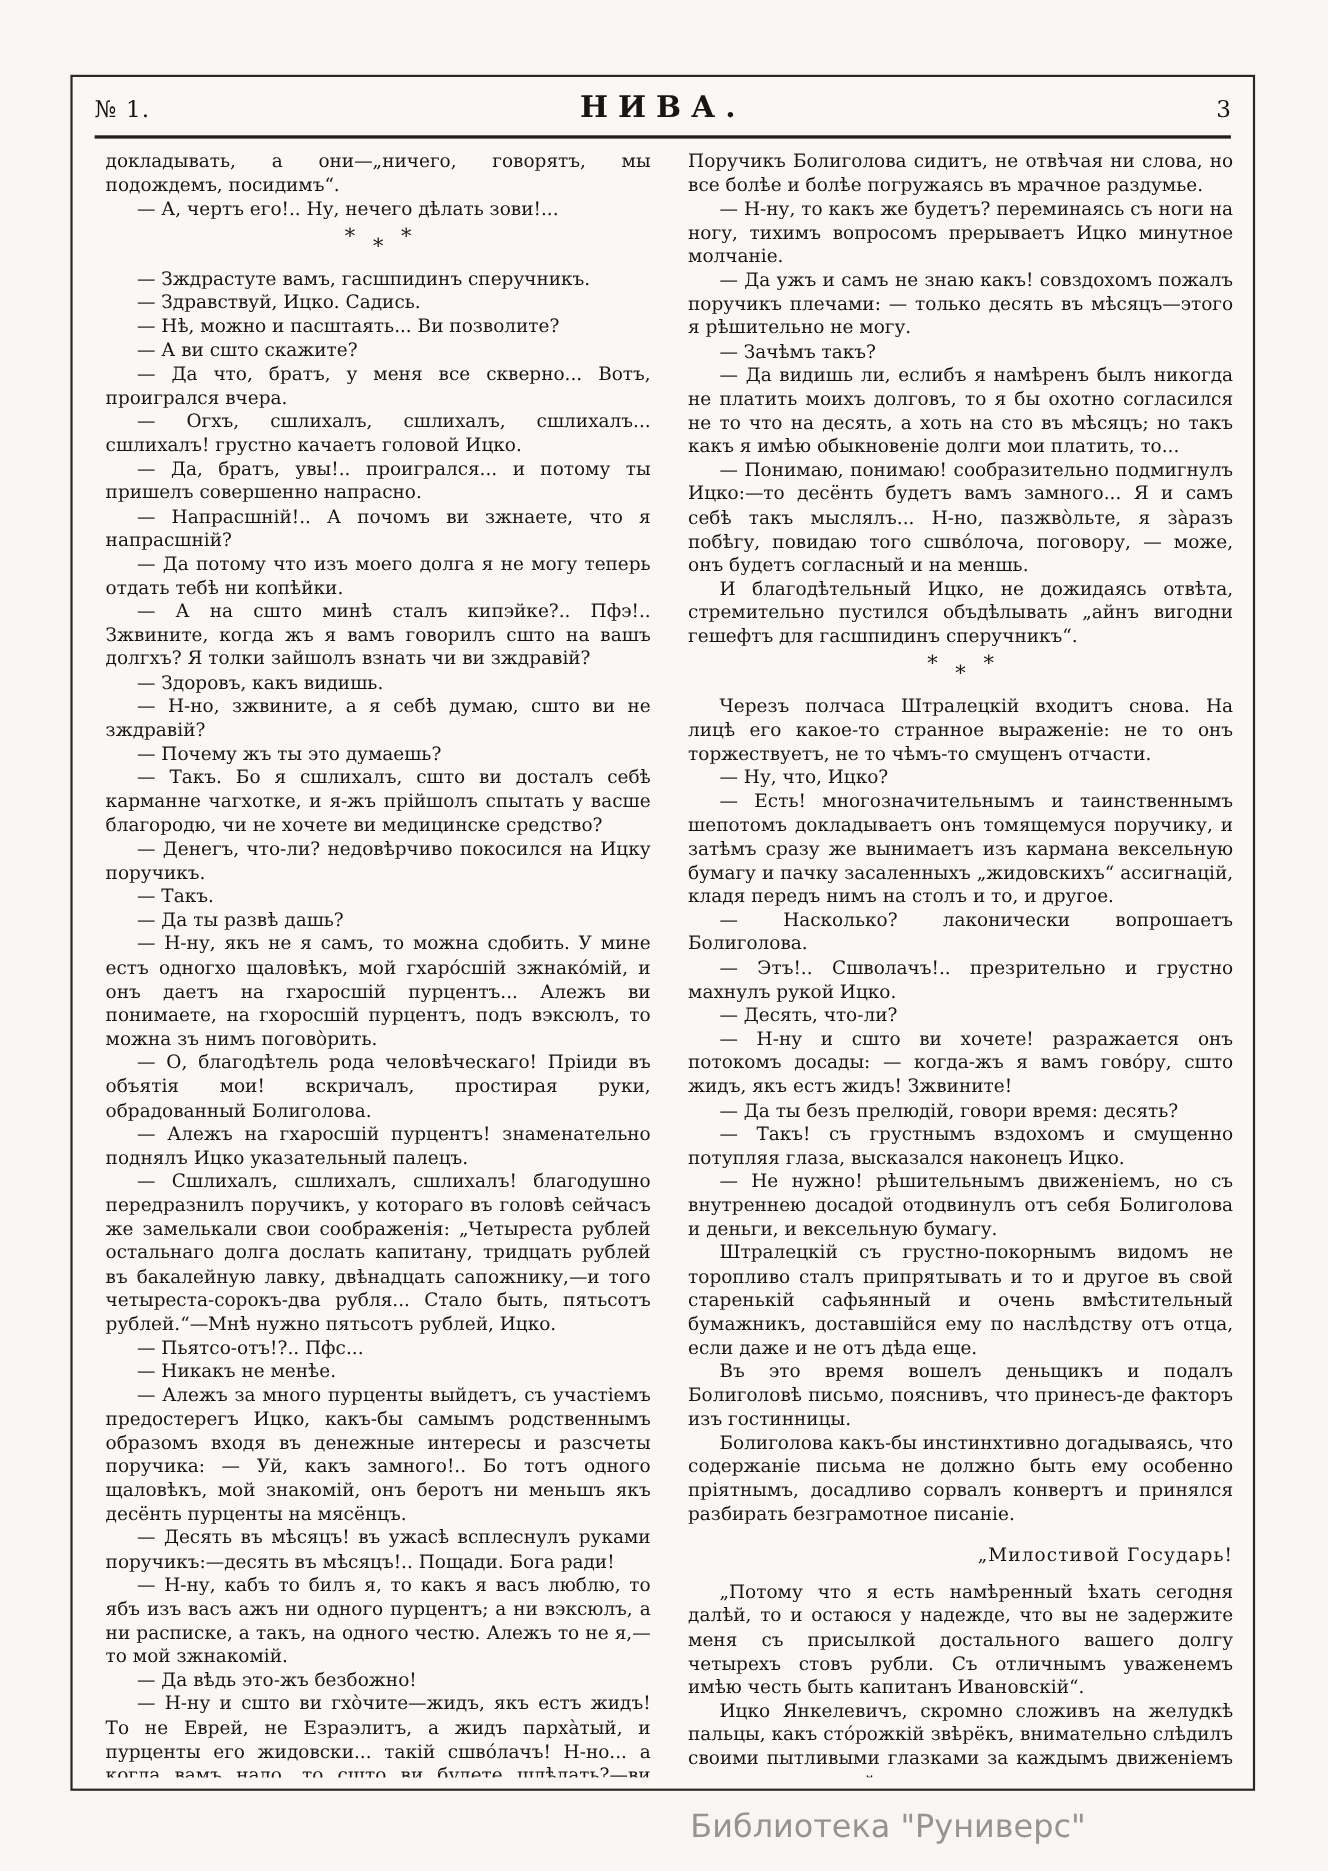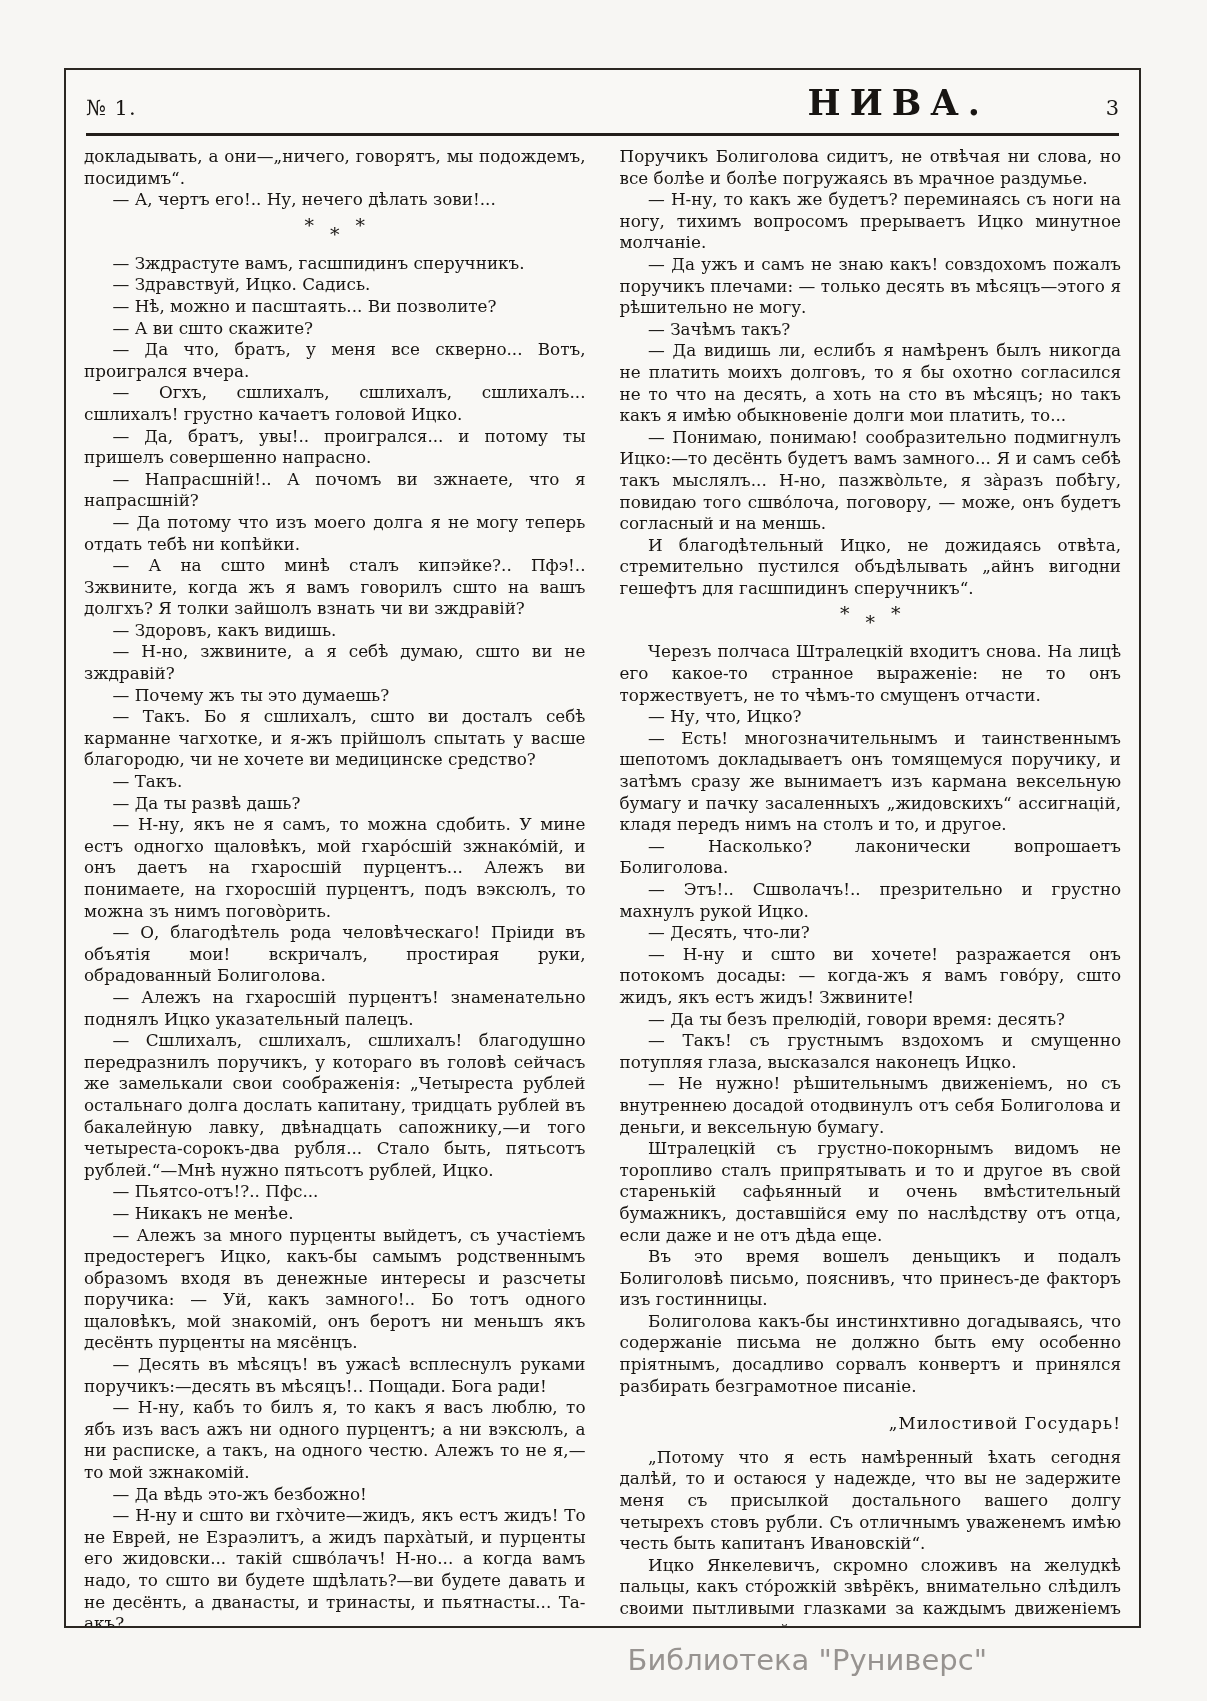--- a/index.html
+++ b/index.html
@@ -30,42 +30,43 @@
     align-items: baseline;
     padding: 12px 20px 8px 20px;
   }
   .issue {
     width: 130px;
     font-size: 21px;
     letter-spacing: 1px;
   }
   .title {
     flex: 1;
-    text-align: right;
-    font-size: 35px;
+    text-align: center;
+    font-size: 27px;
     font-weight: bold;
     letter-spacing: 9px;
   }
   .pagenum {
     width: 130px;
     text-align: right;
     font-size: 21px;
   }
   .rule {
     height: 3px;
     background: #241f1a;
     margin: 2px 20px 0 20px;
   }
   .columns {
     display: flex;
     gap: 34px;
     padding: 10px 18px 0 18px;
     height: 1490px;
     box-sizing: border-box;
     overflow: hidden;
+    margin-left: 12px;
   }
   .col {
     flex: 1;
     font-size: 16.8px;
     line-height: 21.6px;
     text-align: justify;
   }
   .col p {
     margin: 0;
     text-indent: 1.7em;
@@ -128,20 +129,21 @@
         <p>— Да что, братъ, у меня все скверно... Вотъ, проигрался вчера.</p>
         <p>— Огхъ, сшлихалъ, сшлихалъ, сшлихалъ... сшлихалъ! грустно качаетъ головой Ицко.</p>
         <p>— Да, братъ, увы!.. проигрался... и потому ты пришелъ совершенно напрасно.</p>
         <p>— Напрасшній!.. А почомъ ви зжнаете, что я напрасшній?</p>
         <p>— Да потому что изъ моего долга я не могу теперь отдать тебѣ ни копѣйки.</p>
         <p>— А на сшто минѣ сталъ кипэйке?.. Пфэ!.. Зжвините, когда жъ я вамъ говорилъ сшто на вашъ долгхъ? Я толки зайшолъ взнать чи ви зждравій?</p>
         <p>— Здоровъ, какъ видишь.</p>
         <p>— Н-но, зжвините, а я себѣ думаю, сшто ви не зждравій?</p>
         <p>— Почему жъ ты это думаешь?</p>
         <p>— Такъ. Бо я сшлихалъ, сшто ви досталъ себѣ карманне чагхотке, и я-жъ прійшолъ спытать у васше благородю, чи не хочете ви медицинске средство?</p>
+        <p>— Денегъ, что-ли? недовѣрчиво покосился на Ицку поручикъ.</p>
         <p>— Такъ.</p>
         <p>— Да ты развѣ дашь?</p>
         <p>— Н-ну, якъ не я самъ, то можна сдобить. У мине естъ одногхо щаловѣкъ, мой гхаро́сшій зжнако́мій, и онъ даетъ на гхаросшій пурцентъ... Алежъ ви понимаете, на гхоросшій пурцентъ, подъ вэксюлъ, то можна зъ нимъ погово̀рить.</p>
         <p>— О, благодѣтель рода человѣческаго! Пріиди въ объятія мои! вскричалъ, простирая руки, обрадованный Болиголова.</p>
         <p>— Алежъ на гхаросшій пурцентъ! знаменательно поднялъ Ицко указательный палецъ.</p>
         <p>— Сшлихалъ, сшлихалъ, сшлихалъ! благодушно передразнилъ поручикъ, у котораго въ головѣ сейчасъ же замелькали свои соображенія: „Четыреста рублей остальнаго долга дослать капитану, тридцать рублей въ бакалейную лавку, двѣнадцать сапожнику,—и того четыреста-сорокъ-два рубля... Стало быть, пятьсотъ рублей.“—Мнѣ нужно пятьсотъ рублей, Ицко.</p>
         <p>— Пьятсо-отъ!?.. Пфс...</p>
         <p>— Никакъ не менѣе.</p>
         <p>— Алежъ за много пурценты выйдетъ, съ участіемъ предостерегъ Ицко, какъ-бы самымъ родственнымъ образомъ входя въ денежные интересы и разсчеты поручика: — Уй, какъ замного!.. Бо тотъ одного щаловѣкъ, мой знакомій, онъ беротъ ни меньшъ якъ десёнть пурценты на мясёнцъ.</p>
         <p>— Десять въ мѣсяцъ! въ ужасѣ всплеснулъ руками поручикъ:—десять въ мѣсяцъ!.. Пощади. Бога ради!</p>

